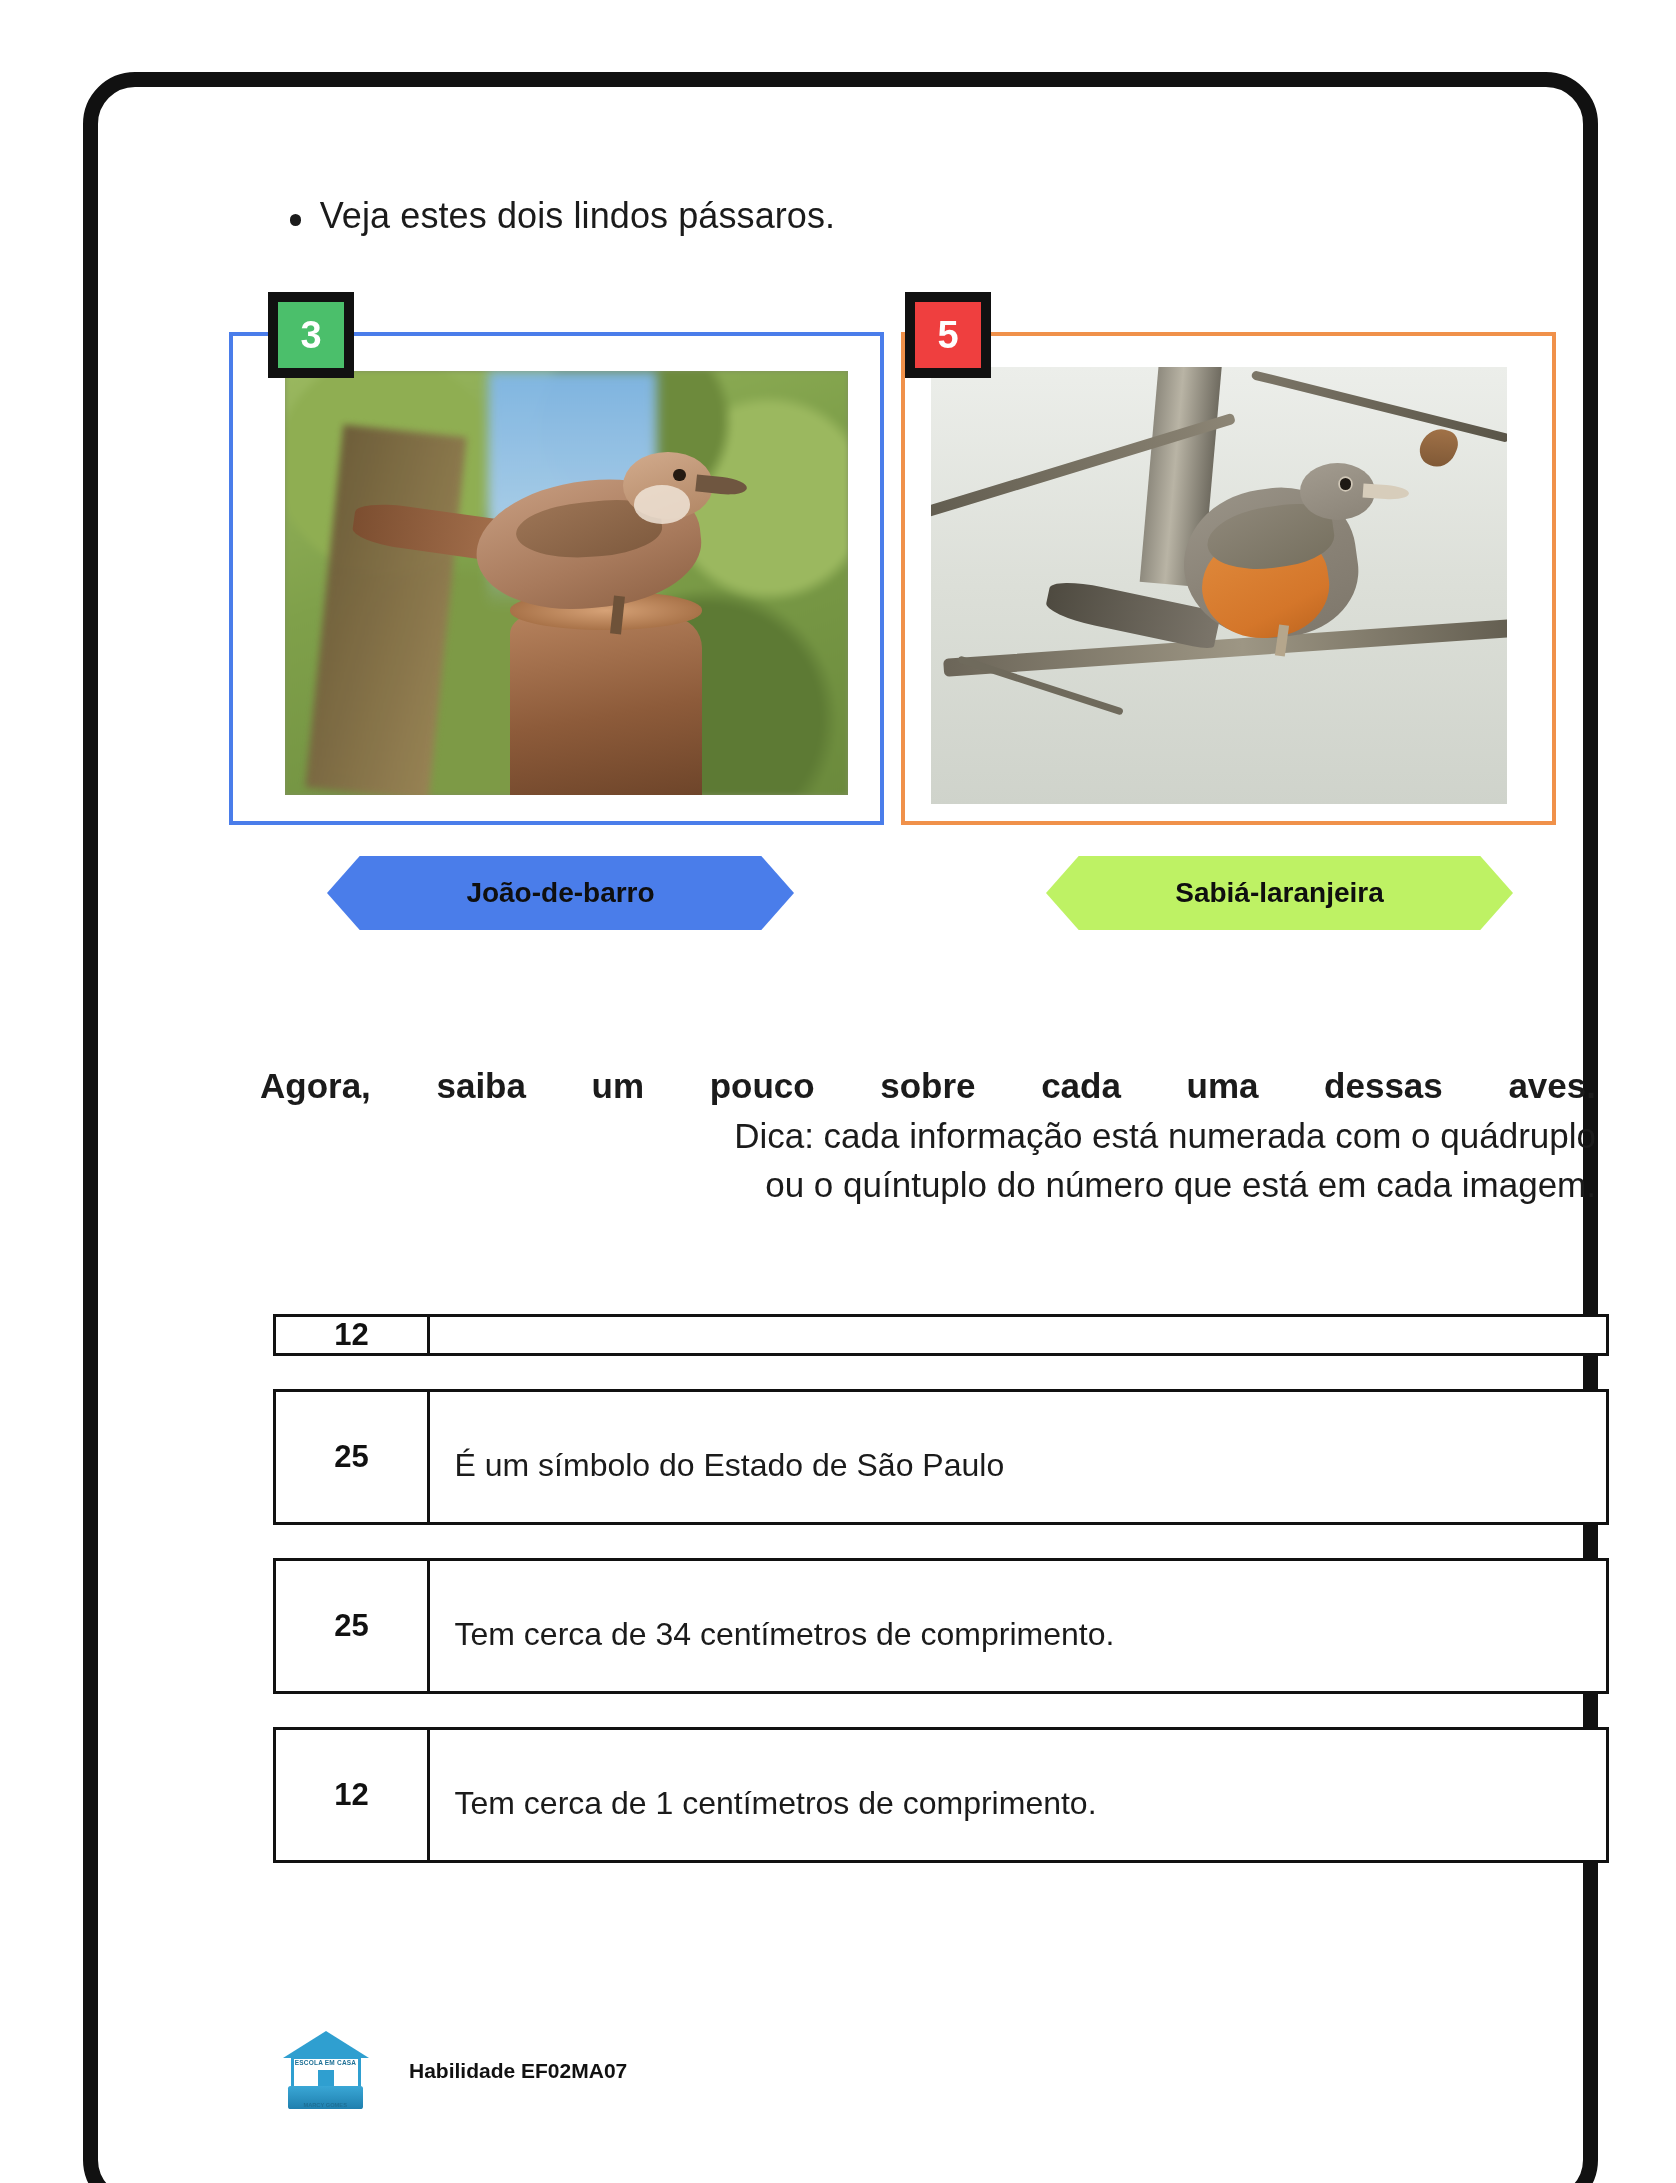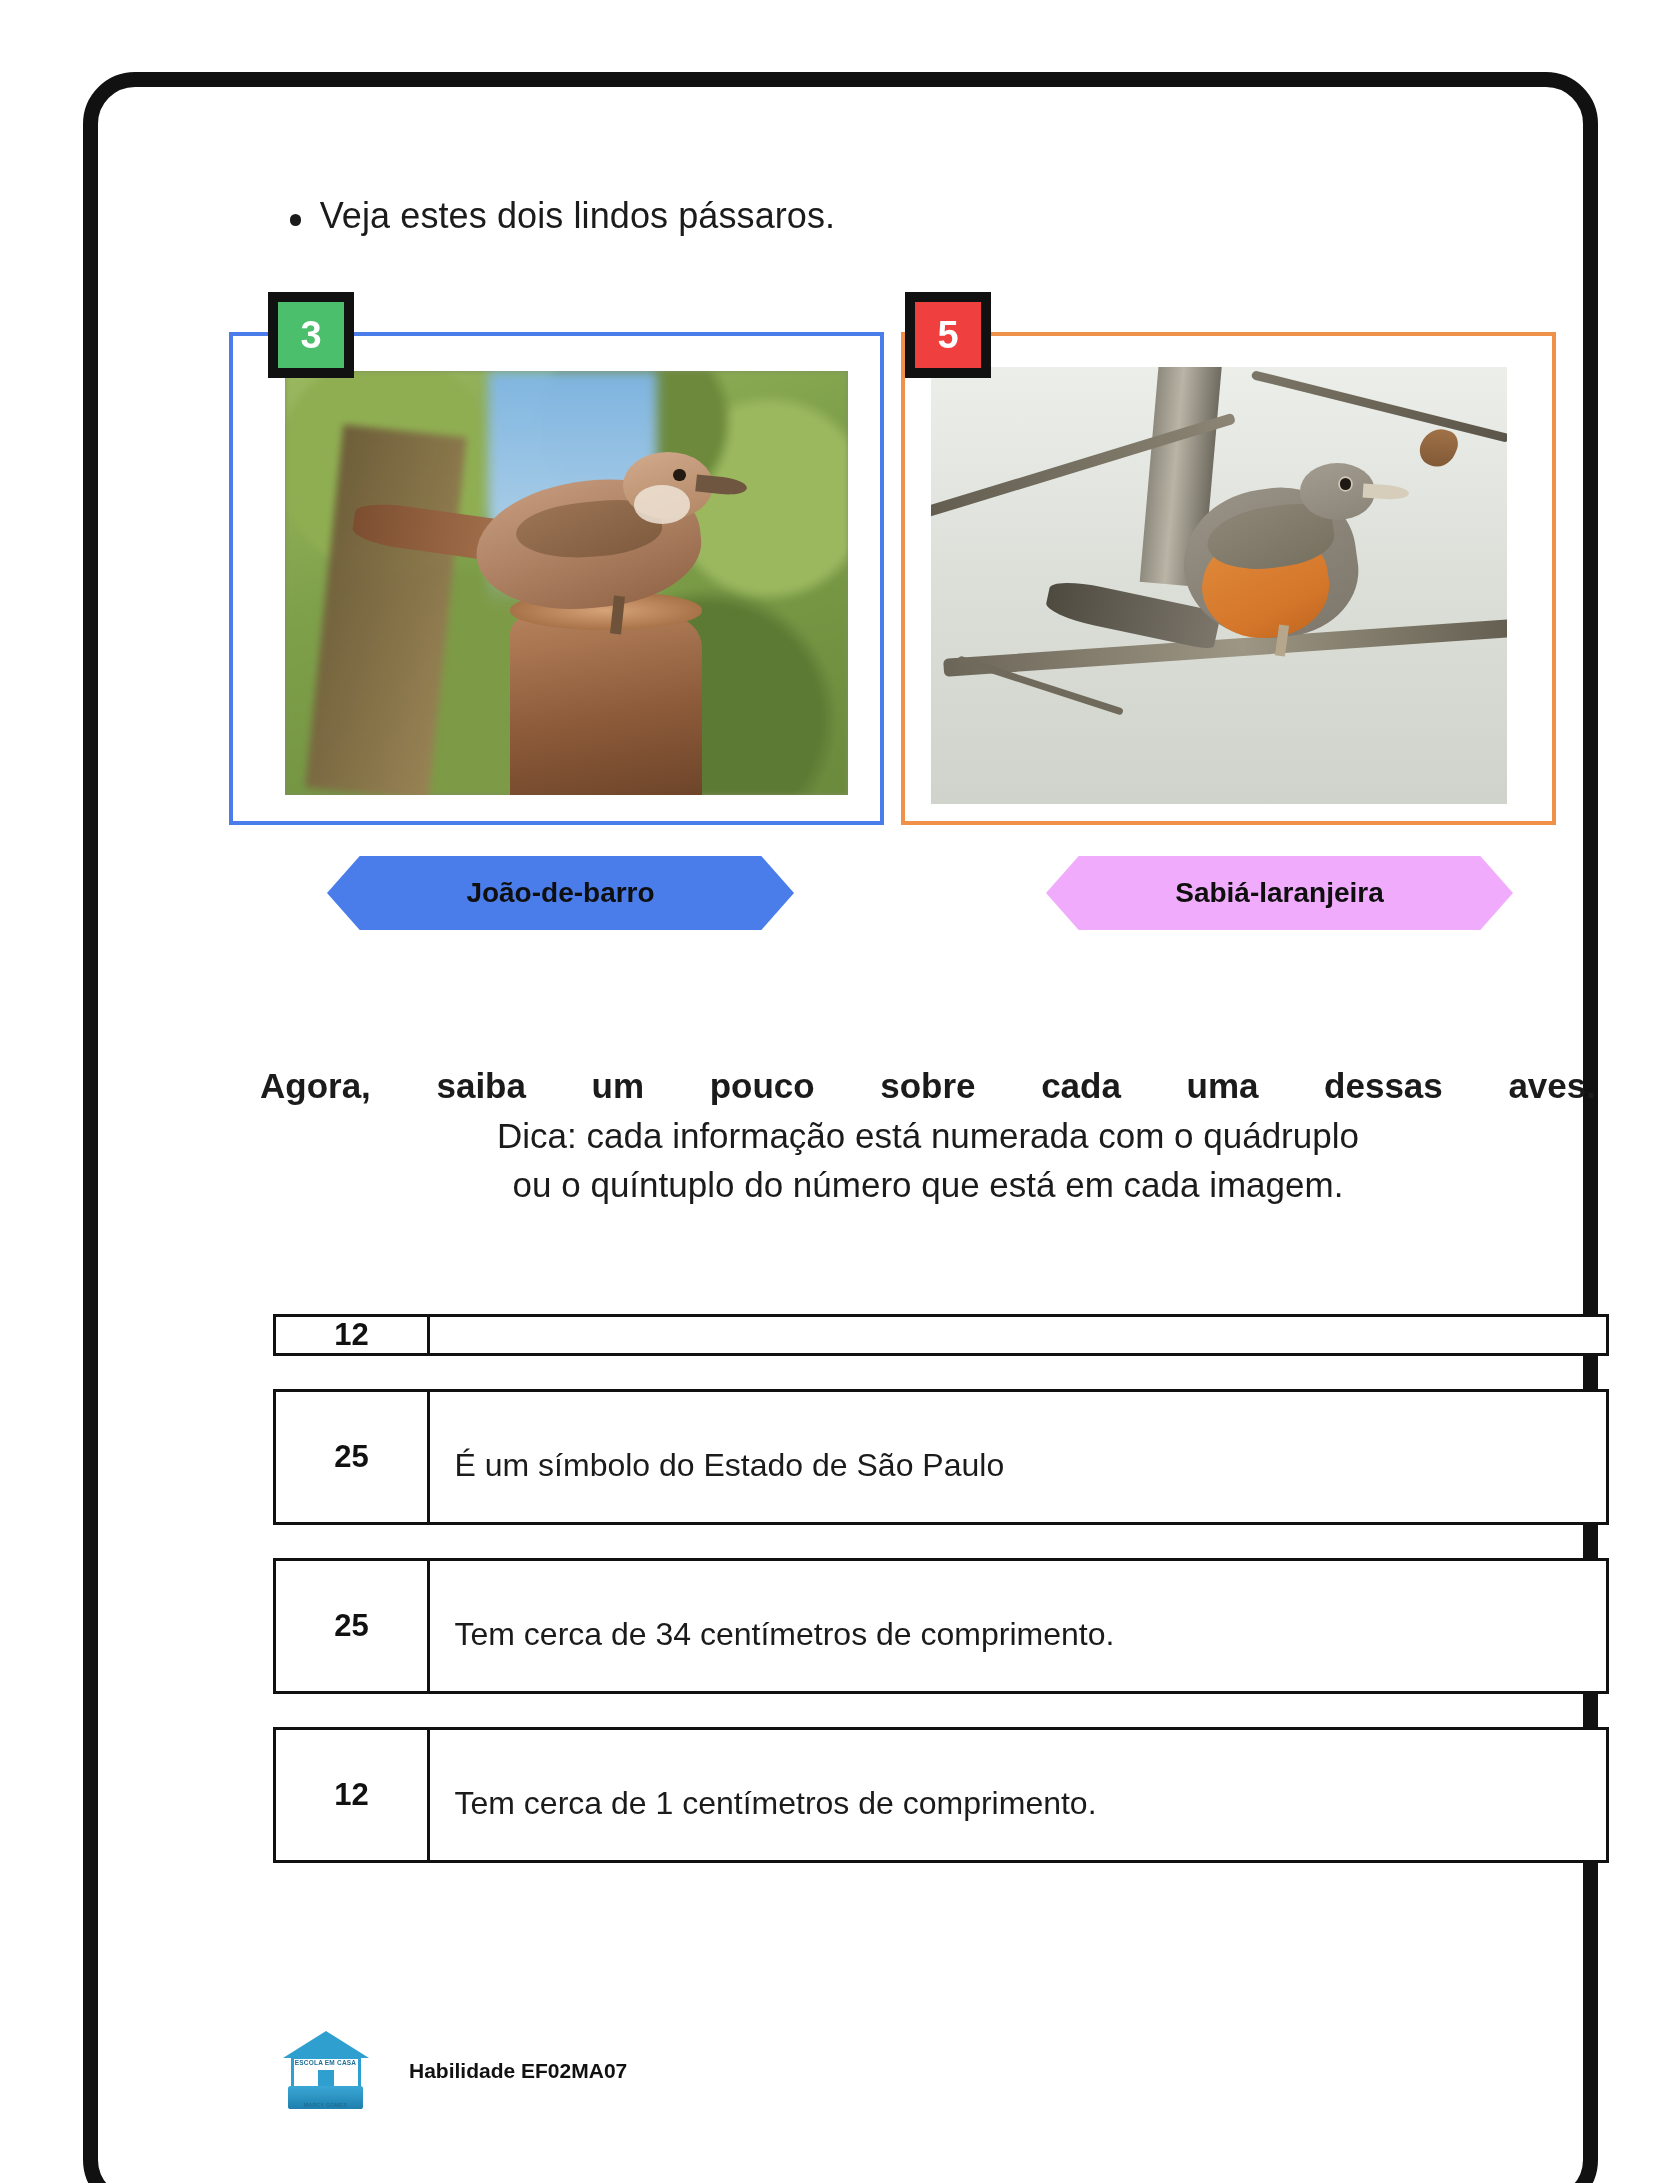--- a/index.html
+++ b/index.html
@@ -361,34 +361,34 @@
     height: 74px;
     display: flex;
     align-items: center;
     justify-content: center;
     font-size: 28px;
     font-weight: 700;
     color: #111111;
     clip-path: polygon(0% 50%, 7% 0%, 93% 0%, 100% 50%, 93% 100%, 7% 100%);
   }
   .ribbon.blue   { left: 229px;  background: #4a7dea; color: #0f0f0f; }
-  .ribbon.orange { left: 948px; background: #f0abfc; color: #0f0f0f; }
+  .ribbon.orange { left: 948px; background: #bef264; color: #0f0f0f; }
 
   
   .para {
     position: absolute;
     left: 162px;
     top: 974px;
     width: 1336px;
     font-size: 35px;
     line-height: 1.42;
     color: #1b1b1b;
   }
   .para .l1 { text-align: justify; text-align-last: justify; font-weight: bold; }
-  .para .l2, .para .l3 { text-align: center; }
+  .para .l2, .para .l3 { text-align: right; }
 
   
   .facts {
     position: absolute;
     left: 175px;
     top: 1227px;
     width: 1336px;
   }
   .fact-row {
     display: flex;

